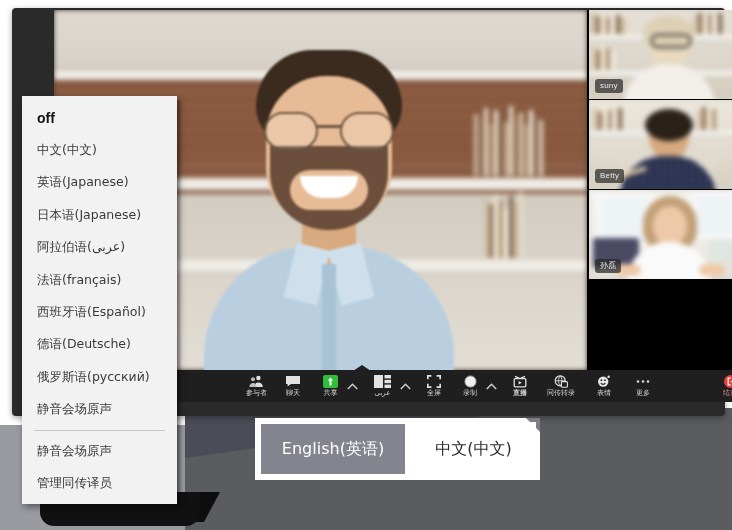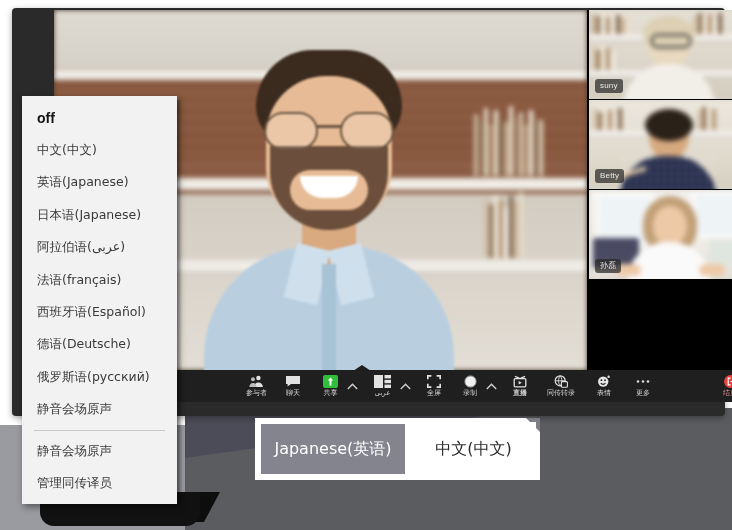--- a/index.html
+++ b/index.html
@@ -437,21 +437,21 @@
             <span class="end-lbl">结束</span>
           </div>
         </div>
 
       </div>
     </div>
   </div>
 
   <div class="lang-panel">
     <div class="corner"></div>
-    <div class="lang-btn sel">Japanese(英语)</div>
+    <div class="lang-btn sel">English(英语)</div>
     <div class="lang-btn alt">中文(中文)</div>
   </div>
 
   <div class="menu-shadow"></div>
   <div class="menu">
     <div class="menu-item first">off</div>
     <div class="menu-item">中文(中文)</div>
     <div class="menu-item">英语(Japanese)</div>
     <div class="menu-item">日本语(Japanese)</div>
     <div class="menu-item">阿拉伯语(عربى)</div>

